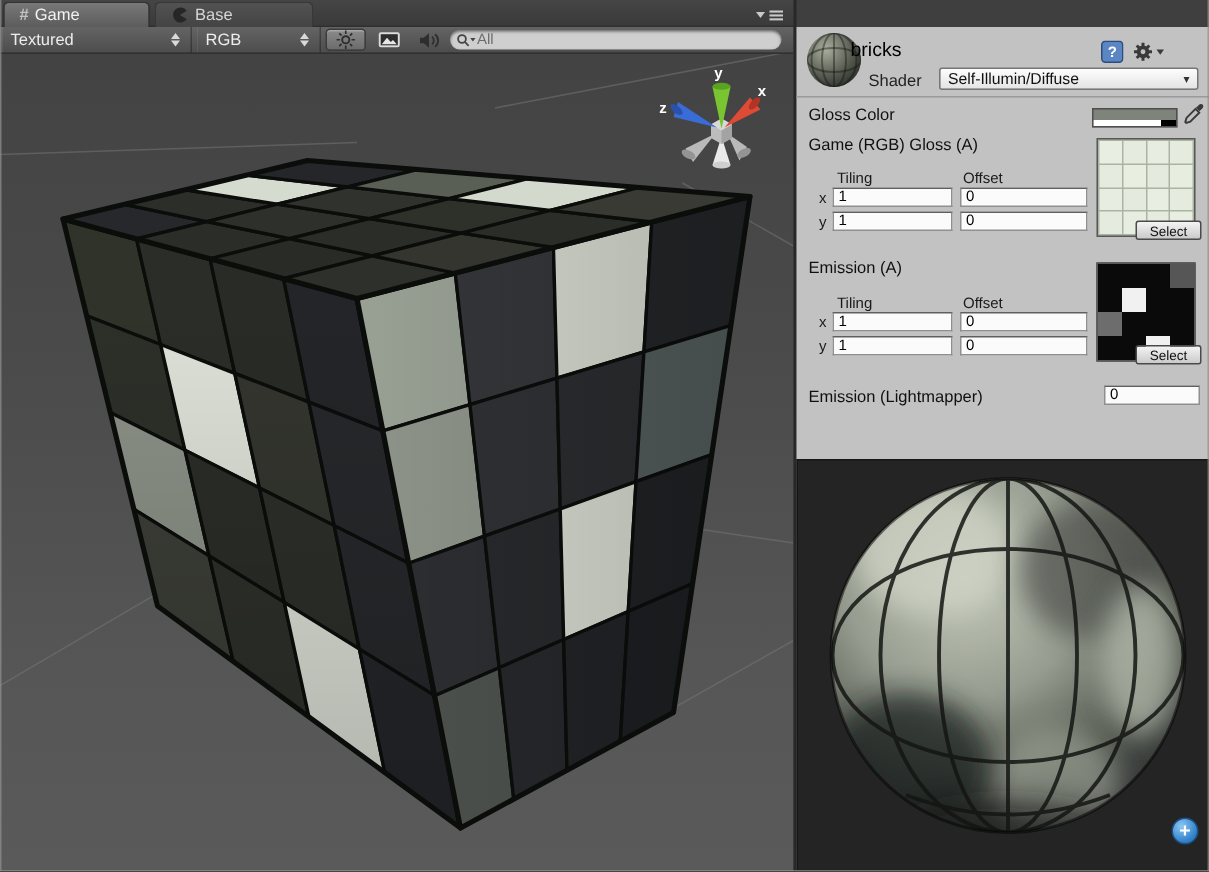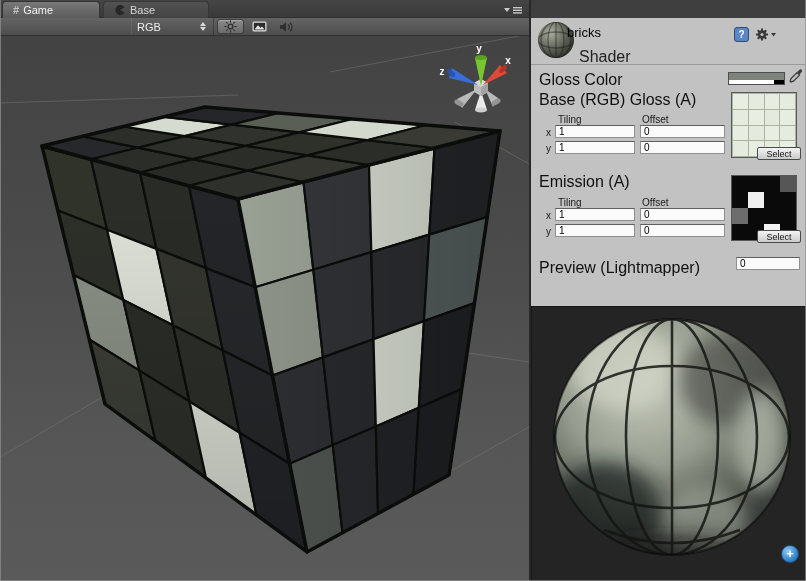--- a/index.html
+++ b/index.html
@@ -39,21 +39,21 @@
      background:linear-gradient(180deg,#434343 0%,#4a4a4a 35%,#565656 75%,#5a5a5a 100%); }
   #scene-svg { position:absolute; left:0; top:0; }
 
   
   #divider { position:absolute; left:529px; top:0; width:2px; height:581px; background:#282828; }
   .edge { position:absolute; background:#8f8f8f; opacity:.75; z-index:50; }
 
   
   #inspector { position:absolute; left:531px; top:0; width:275px; height:581px; }
   #insp-body { position:absolute; left:0; top:18px; width:275px; height:563px; background:#c2c2c2; color:#111; font-size:11px; }
-  .ilabel { position:absolute; font-size:16px; color:#101010; }
+  .ilabel { position:absolute; font-size:11px; color:#101010; }
   .slabel { position:absolute; font-size:10px; color:#1a1a1a; }
   .ifield { position:absolute; height:13px; background:#fbfbfb; border:1px solid #8f8f8f; border-top-color:#5f5f5f;
             font-size:10px; color:#000; padding:0 3px; font-family:"Liberation Sans","DejaVu Sans",sans-serif; }
   #mat-name { position:absolute; left:36px; top:7px; font-size:13px; color:#000000; }
   #shader-label { position:absolute; left:48px; top:30px; color:#222; }
   #shader-dd { position:absolute; left:95px; top:27px; width:173px; height:15px; background:linear-gradient(#fdfdfd,#e4e4e4);
      border:1px solid #777; border-radius:2px; font-size:10.5px; color:#111; display:flex; align-items:center;
      justify-content:space-between; padding:0 5px; }
   #shader-dd .arr { font-size:8px; color:#333; }
   .hdr-divider { position:absolute; left:0; top:46px; width:275px; height:1px; background:#9a9a9a; }
@@ -93,20 +93,24 @@
       <svg width="20" height="10" viewBox="0 0 20 10">
         <path d="M1 3 L7 3 L4 7 Z" fill="#c9c9c9"></path>
         <rect x="10" y="2" width="9" height="1.4" fill="#c9c9c9"></rect>
         <rect x="10" y="4.6" width="9" height="1.4" fill="#c9c9c9"></rect>
         <rect x="10" y="7.2" width="9" height="1.4" fill="#c9c9c9"></rect>
       </svg>
     </div>
   </div>
 
   <div id="scene-toolbar">
+    <div class="dd" style="left:1px; width:127px;">
+      <span>Textured</span>
+      <span class="ud"></span>
+    </div>
     <div class="dd" style="left:131px; width:83px;">
       <span>RGB</span>
       <span class="ud"></span>
     </div>
     <div class="tbtn on" style="left:217px; width:27px;">
       <svg width="13" height="13" viewBox="0 0 13 13">
         <circle cx="6.5" cy="6.5" r="2.4" fill="none" stroke="#2e2e2e" stroke-width="1.3"></circle>
         <g stroke="#2e2e2e" stroke-width="1.1">
           <line x1="6.5" y1="0.4" x2="6.5" y2="2.6"></line>
             <line x1="6.5" y1="10.4" x2="6.5" y2="12.6"></line>
@@ -125,20 +129,28 @@
         <rect x="1.8" y="1.8" width="11.4" height="7.4" fill="#2d2d2d"></rect>
         <path d="M2.5 8.5 L6 4.2 L8.5 7 L10 5.6 L12.5 8.5 Z" fill="#e6e6e6"></path>
       </svg>
     </div>
     <div class="tbtn" style="left:273px; width:26px;">
       <svg width="15" height="12" viewBox="0 0 15 12">
         <path d="M1 4.2 L3.5 4.2 L7 1.2 L7 10.8 L3.5 7.8 L1 7.8 Z" fill="#2e2e2e"></path>
         <path d="M9 3.4 A3.4 3.4 0 0 1 9 8.6" fill="none" stroke="#2e2e2e" stroke-width="1.2"></path>
         <path d="M11 1.8 A5.3 5.3 0 0 1 11 10.2" fill="none" stroke="#2e2e2e" stroke-width="1.2"></path>
       </svg>
+    </div>
+    <div id="scene-search">
+      <svg width="14" height="10" viewBox="0 0 14 10">
+        <circle cx="4" cy="4" r="2.6" fill="none" stroke="#444" stroke-width="1.2"></circle>
+        <line x1="6" y1="6" x2="8.4" y2="8.6" stroke="#444" stroke-width="1.2"></line>
+        <path d="M9.5 3.4 L13 3.4 L11.25 5.6 Z" fill="#444"></path>
+      </svg>
+      <input placeholder="All" style="">
     </div>
   </div>
 
   <div id="viewport">
     <svg id="scene-svg" width="529" height="545" viewBox="0 36 529 545">
       <defs>
         <linearGradient id="leftFade" x1="0" y1="199" x2="0" y2="552" gradientUnits="userSpaceOnUse">
           <stop offset="0" stop-color="#000" stop-opacity="0"></stop>
             <stop offset="1" stop-color="#000" stop-opacity="0.20"></stop>
         </linearGradient>
@@ -253,20 +265,24 @@
         <circle cx="20" cy="20" r="18" fill="url(#mthumb)"></circle>
         <g clip-path="url(#mclip)" stroke="#15171370" stroke-width="1.3" fill="none">
           <line x1="20" y1="2" x2="20" y2="38"></line>
           <ellipse cx="20" cy="20" rx="8" ry="18"></ellipse>
           <ellipse cx="20" cy="20" rx="15" ry="18"></ellipse>
           <ellipse cx="20" cy="20" rx="18" ry="8"></ellipse>
         </g>
       </svg>
       <div id="mat-name">bricks</div>
       <div id="shader-label" class="ilabel" style="left:48px; top:30px;">Shader</div>
+      <div id="shader-dd">
+        <span>Self-Illumin/Diffuse</span>
+        <span class="arr">▾</span>
+      </div>
       <svg style="position:absolute; left:203px; top:9px;" width="15" height="15" viewBox="0 0 15 15">
         <rect x="0.5" y="0.5" width="14" height="14" rx="2.5" fill="#5b86c4" stroke="#2d4c7c"></rect>
         <text x="7.5" y="11" text-anchor="middle" font-size="10" font-weight="bold" fill="#fff">?</text>
       </svg>
       <svg style="position:absolute; left:224px; top:9px;" width="22" height="15" viewBox="0 0 22 15">
         <g stroke="#3a3a3a" stroke-width="2">
           <line x1="7" y1="1.5" x2="7" y2="13.5"></line>
             <line x1="1" y1="7.5" x2="13" y2="7.5"></line>
           <line x1="2.8" y1="3.3" x2="11.2" y2="11.7"></line>
             <line x1="11.2" y1="3.3" x2="2.8" y2="11.7"></line>
@@ -281,21 +297,21 @@
       <div id="color-swatch" style="background: rgb(126, 131, 123);">
         <div id="alpha-strip">
             <div id="alpha-white" style="width: 82%;"></div>
           </div>
       </div>
       <svg style="position:absolute; left:258px; top:50px;" width="14" height="17" viewBox="0 0 14 17">
         <path d="M12.5 1.5 a2 2 0 0 1 0 2.8 L10.6 6.2 L8.3 3.9 L10.2 2 a2 2 0 0 1 2.3 -0.5 Z" fill="#3a3a3a"></path>
         <path d="M8 4.6 L2 10.6 L1.2 13.3 L1.8 13.9 L4.5 13.1 L10.5 7.1 Z" fill="none" stroke="#3a3a3a" stroke-width="1.3"></path>
       </svg>
 
-      <div class="ilabel" style="left:8px; top:73px;">Base (RGB) Gloss (A)</div>
+      <div class="ilabel" style="left:8px; top:73px;">Game (RGB) Gloss (A)</div>
       <div class="thumb" style="left: 200px; top: 74px; display: grid; grid-template: repeat(4, 1fr) / repeat(4, 1fr); gap: 1px; padding: 1px; background: rgb(170, 180, 162);" id="base-thumb">
           <div style="background: rgb(233, 238, 226);"></div>
           <div style="background: rgb(230, 235, 224);"></div>
           <div style="background: rgb(232, 237, 225);"></div>
           <div style="background: rgb(230, 235, 223);"></div>
           <div style="background: rgb(230, 235, 224);"></div>
           <div style="background: rgb(233, 238, 227);"></div>
           <div style="background: rgb(229, 234, 222);"></div>
           <div style="background: rgb(232, 237, 225);"></div>
           <div style="background: rgb(232, 237, 225);"></div>
@@ -339,21 +355,21 @@
       <div class="select-btn" style="left:226px; top:212px;">Select</div>
       <div class="slabel" style="left:27px; top:179px;">Tiling</div>
       <div class="slabel" style="left:111px; top:179px;">Offset</div>
       <div class="slabel" style="left:15px; top:192px;">x</div>
       <div class="slabel" style="left:15px; top:208px;">y</div>
       <input class="ifield" style="left: 24px; top: 190px; width: 80px;" value="1">
       <input class="ifield" style="left: 109px; top: 190px; width: 85px;" value="0">
       <input class="ifield" style="left: 24px; top: 206px; width: 80px;" value="1">
       <input class="ifield" style="left: 109px; top: 206px; width: 85px;" value="0">
 
-      <div class="ilabel" style="left:8px; top:241px;">Preview (Lightmapper)</div>
+      <div class="ilabel" style="left:8px; top:241px;">Emission (Lightmapper)</div>
       <input class="ifield" style="left: 205px; top: 239px; width: 64px;" value="0">
 
       <div id="preview-area">
         <svg width="273" height="273" viewBox="0 0 273 273">
           <defs>
             <radialGradient id="sphGrad" cx="0.38" cy="0.28" r="0.85">
               <stop offset="0" stop-color="#c6cbbd"></stop>
                 <stop offset="0.4" stop-color="#969c8f"></stop>
               <stop offset="0.7" stop-color="#53584f"></stop>
                 <stop offset="1" stop-color="#23252a"></stop>

